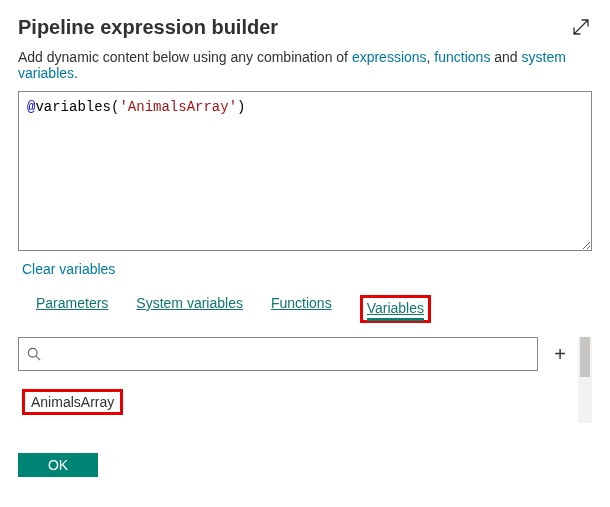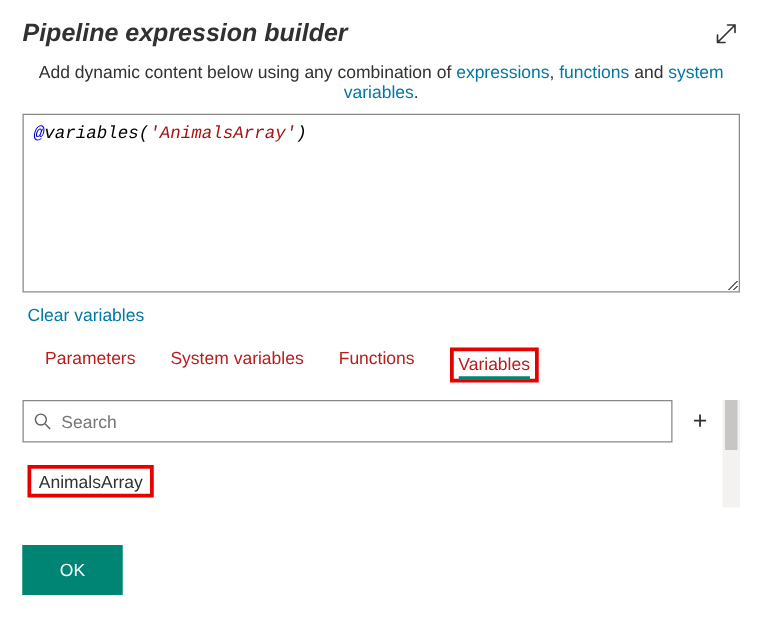--- a/index.html
+++ b/index.html
@@ -6,61 +6,61 @@
   body {
     margin: 0;
     padding: 16px 18px;
     font-family: "Segoe UI", Arial, sans-serif;
     font-size: 14px;
     color: #323130;
     width: 610px;
     background: #fff;
   }
   .header { display: flex; justify-content: space-between; align-items: flex-start; }
-  .title { font-size: 20px; font-weight: 600; margin: 0 0 10px 0; font-style: italic; }
+  .title { font-size: 20px; font-weight: 600; margin: 0 0 10px 0; }
   .expand-icon { cursor: pointer; padding: 2px; }
   .expand-icon svg { display: block; }
-  .hint { font-size: 14px; color: #323130; margin-bottom: 10px; text-align: center; }
+  .hint { font-size: 14px; color: #323130; margin-bottom: 10px; }
   .hint a { color: #0078a4; text-decoration: none; cursor: pointer; }
   .editor {
     width: 100%;
-    height: 143px;
+    height: 160px;
     border: 1px solid #8a8886;
     padding: 6px 8px;
     font-family: Consolas, "Courier New", monospace;
     font-size: 14px;
     line-height: 1.4;
     resize: both;
     overflow: auto;
     background: #fff;
-    font-style: italic;
   }
   .at { color: #0000cc; }
   .fn { color: #000; }
   .str { color: #a31515; }
   .paren { color: #000; }
   .clear-link {
     color: #0078a4;
     font-size: 14px;
     margin: 10px 0 18px 4px;
     cursor: pointer;
     display: inline-block;
   }
   .tabs {
     display: flex;
     gap: 28px;
     padding-left: 18px;
     margin-bottom: 14px;
   }
   .tab {
     font-size: 14px;
-    color: #b91c1c;
+    color: #0f766e;
     cursor: pointer;
     padding-bottom: 6px;
     position: relative;
+    text-decoration: underline;
   }
   .tab.active::after {
     content: "";
     position: absolute;
     left: 0; right: 0; bottom: -1px;
     height: 3px;
     background: #008575;
   }
   .highlight-box {
     border: 3px solid #e60000;
@@ -124,21 +124,21 @@
     height: 40px;
     background: #c8c6c4;
   }
   .footer {
     display: flex;
     gap: 10px;
     margin-top: 30px;
   }
   .btn {
     min-width: 80px;
-    height: 40px;
+    height: 24px;
     font-size: 14px;
     cursor: pointer;
     border: 1px solid #8a8886;
     background: #fff;
     color: #323130;
   }
   .btn.primary {
     background: #008575;
     border-color: #008575;
     color: #fff;
@@ -178,21 +178,20 @@
 </div>
 
 <div class="body-region">
   <div class="body-main">
     <div class="search-row">
       <div class="search-box">
         <svg width="14" height="14" viewBox="0 0 16 16">
             <circle cx="6.5" cy="6.5" r="5" stroke="#605e5c" stroke-width="1.3" fill="none"></circle>
             <line x1="10.5" y1="10.5" x2="15" y2="15" stroke="#605e5c" stroke-width="1.3"></line>
           </svg>
-        <input class="search-input" type="text" placeholder="Search" style="">
       </div>
       <span class="plus-btn">+</span>
     </div>
     <div class="var-list">
       <span class="var-item">AnimalsArray</span>
     </div>
   </div>
   <div class="vscroll">
     <div class="vscroll-thumb"></div>
   </div>

